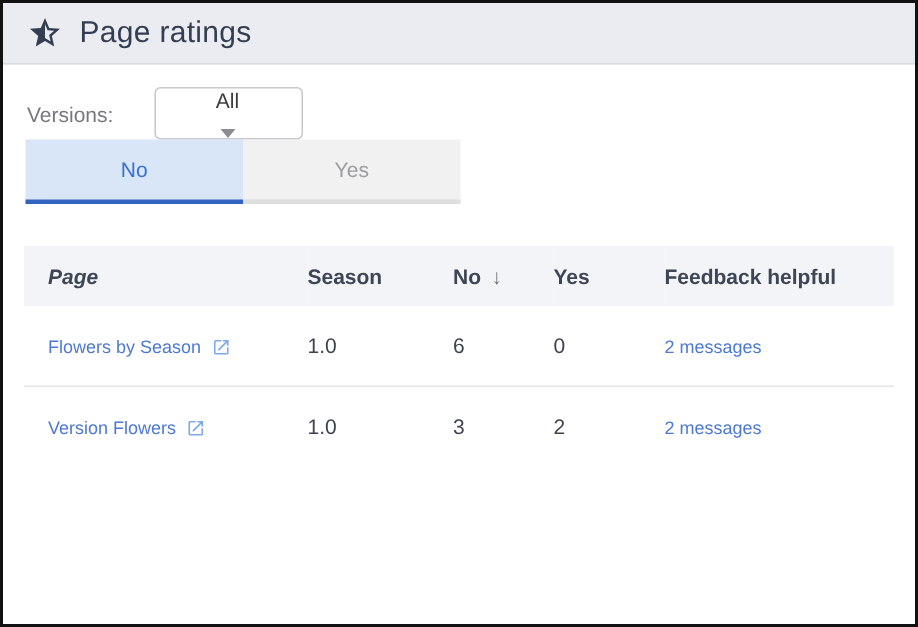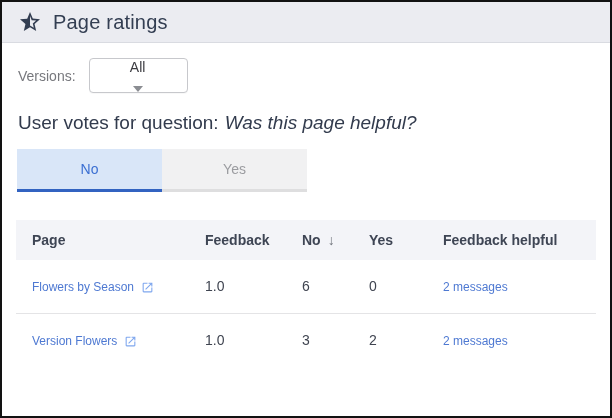--- a/index.html
+++ b/index.html
@@ -24,20 +24,21 @@
   }
   .titlebar .star-icon{ width:24px; height:24px; color:#333e52; display:flex; }
   .titlebar .title{
     font-size:20px; font-weight:500; color:#333e52; letter-spacing:.2px;
   }
 
   
   .versions-row{
     display:flex; align-items:center;
     padding:15px 16px 0 16px;
+    gap:14px;
   }
   .versions-label{ font-size:14px; color:#77787d; margin-right:13px; }
   .versions-dropdown{
     width:99px; height:35px;
     background:#fff;
     border:1px solid #c7c8cc;
     border-radius:4px;
     display:flex; align-items:center; justify-content:space-between;
     padding:0 13px 0 12px;
     cursor:pointer;
@@ -88,21 +89,21 @@
   col.c-feedback{ width:auto; }
 
   thead th{
     background:#f3f4f8;
     height:40px;
     text-align:left;
     font-size:14px; font-weight:700; color:#3e4554;
     padding:0 8px 0 0;
     cursor:pointer;
   }
-  thead th:first-child{ padding-left:16px; }
+  thead th:first-child{ padding-left:16px;font-style:italic; }
   .sort-arrow{ color:#70747c; font-weight:400; margin-left:7px; font-size:14px; }
 
   tbody td{
     height:53px;
     border-bottom:1px solid #e4e4e6;
     font-size:14px; color:#3f4450;
     padding:0 8px 0 0;
     vertical-align:middle;
   }
   tbody td:first-child{ padding-left:16px; }
@@ -129,42 +130,39 @@
   </div>
 
   <div class="versions-row">
     <span class="versions-label">Versions:</span>
     <div class="versions-dropdown">
       <span class="value">All</span>
       <span class="caret-down"></span>
     </div>
   </div>
 
-  <div class="question">
-    <span>User votes for question:</span><span class="q-italic">Was this page helpful?</span>
-  </div>
 
   <div class="tab-bar">
     <div class="tab active">No</div>
     <div class="tab inactive">Yes</div>
   </div>
 
   <div class="table-wrap">
     <table>
       <colgroup>
         <col class="c-page">
           <col class="c-version">
           <col class="c-no">
           <col class="c-yes">
           <col class="c-feedback">
       </colgroup>
       <thead>
         <tr>
           <th><span>Page</span></th>
-          <th><span>Feedback</span></th>
+          <th><span>Season</span></th>
           <th><span>No</span><span class="sort-arrow">↓</span></th>
           <th><span>Yes</span></th>
           <th><span>Feedback helpful</span></th>
         </tr>
       </thead>
       <tbody>
         <tr>
           <td>
             <span class="page-link">
               <a class="link">Flowers by Season</a>

